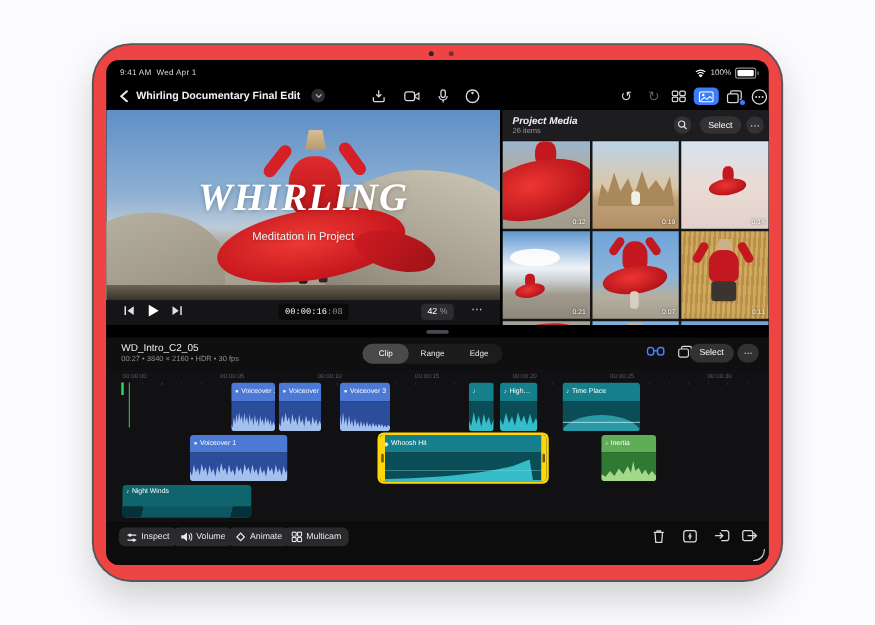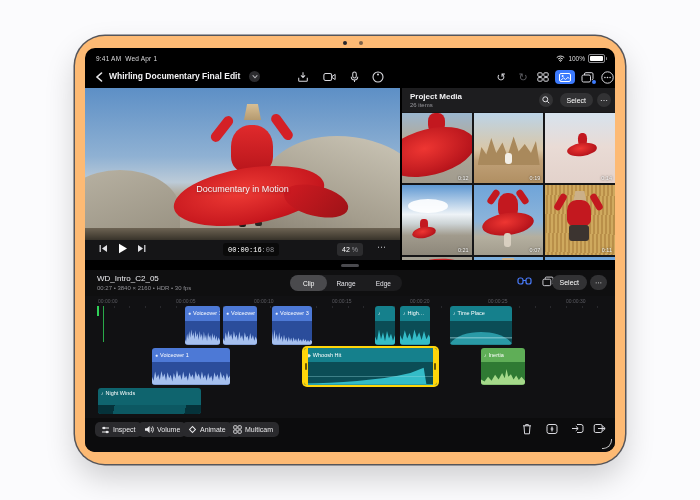--- a/index.html
+++ b/index.html
@@ -1,20 +1,20 @@
 <!DOCTYPE html>
 <html><head>
 <meta charset="utf-8">
 <style>
   html,body{margin:0;padding:0;background:#fbfbfd;width:700px;height:500px;
     font-family:"Liberation Sans",sans-serif;-webkit-font-smoothing:antialiased;}
   .page{position:relative;width:700px;height:500px;overflow:hidden;}
   
   .device{position:absolute;left:75px;top:36px;width:550px;height:428px;
-    background:#fdba74;border-radius:30px;box-shadow:0 0 0 1.5px #55555a,0 14px 30px rgba(0,0,0,.18);}
+    background:#ef4444;border-radius:30px;box-shadow:0 0 0 1.5px #55555a,0 14px 30px rgba(0,0,0,.18);}
   .cam{position:absolute;top:5px;width:4px;height:4px;border-radius:50%;background:#26262c;}
   .screen{position:absolute;left:10px;top:12px;width:530px;height:404px;background:#000;
     border-radius:10px;overflow:hidden;color:#e8e8ea;}
   
   .statusbar{position:absolute;left:0;top:0;width:100%;height:20px;font-size:6.5px;color:#dcdcde;}
   .statusbar .left{position:absolute;left:11px;top:7px;letter-spacing:.2px;}
   .statusbar .right{position:absolute;right:10px;top:6px;display:flex;align-items:center;gap:3px;}
   .batt{position:relative;width:15px;height:7px;border:1px solid #8a8a8e;border-radius:2px;}
   .batt i{position:absolute;left:1px;top:1px;bottom:1px;right:1px;background:#fff;border-radius:1px;}
   .batt em{position:absolute;right:-3px;top:2px;width:1.5px;height:3px;background:#8a8a8e;border-radius:1px;}
@@ -59,21 +59,21 @@
   .vc-ic{position:absolute;top:4px;color:#e2e2e6;}
   .tc-pill{position:absolute;left:138px;top:3px;height:13px;background:#0a0a0a;border-radius:3px;
     padding:0 5px;display:flex;align-items:center;font-family:"Liberation Mono",monospace;font-size:7px;color:#fff;}
   .tc-pill .fr{color:#8e8e93;}
   .zoom-pill{position:absolute;left:252px;top:3px;height:13px;background:#2c2c2e;border-radius:3px;
     padding:0 5px;display:flex;align-items:center;font-size:7px;color:#fff;gap:2px;}
   .zoom-pill .un{color:#98989d;}
   
   .mpanel{position:absolute;left:317px;top:40px;width:213px;height:172px;background:#161618;}
   .mp-head{position:absolute;left:0;top:0;width:100%;height:24px;background:#1d1d1f;}
-  .mp-title{position:absolute;left:8px;top:4px;font-size:8px;font-weight:bold;color:#f2f2f4;}
+  .mp-title{position:absolute;left:8px;top:4px;font-size:8px;font-weight:bold;color:#f2f2f4;font-style:italic;}
   .mp-count{position:absolute;left:8px;top:14px;font-size:6px;color:#98989d;}
   .mp-circle{position:absolute;top:5px;width:14px;height:14px;border-radius:50%;background:#323234;
     display:flex;align-items:center;justify-content:center;color:#e2e2e6;}
   .mp-select{position:absolute;right:22px;top:5px;height:14px;background:#323234;border-radius:7px;
     padding:0 7px;display:flex;align-items:center;font-size:7px;color:#fff;}
   .mgrid{position:absolute;left:0;top:24px;width:213px;height:148px;overflow:hidden;
     display:grid;grid-template-columns:repeat(3,1fr);grid-auto-rows:70px;gap:2px;padding-top:1px;}
   .thumb{position:relative;overflow:hidden;background:#888;}
   .dur{position:absolute;right:3px;bottom:2px;font-size:5.5px;color:rgba(255,255,255,.92);text-shadow:0 0 2px rgba(0,0,0,.8);}
   .thumb i{position:absolute;display:block;}
@@ -231,21 +231,22 @@
       <div class="armL"></div>
       <div class="armR"></div>
       <div class="hat"></div>
       <div class="jacket"></div>
       <div class="legs"></div>
       <div class="legs2"></div>
       <div class="shoe"></div>
       <div class="shoe2"></div>
       <div class="skirt"></div>
       <div class="skirt2"></div>
-      <div class="ov-sub">Documentary in Motion</div>
+      <div class="ov-title">WHIRLING</div>
+      <div class="ov-sub">Meditation in Project</div>
     </div>
 
     <div class="vctrl">
       <span class="vc-ic" style="left:14px">
         <svg width="9" height="9" viewBox="0 0 9 9">
               <path d="M1.2 1v7" stroke="#e2e2e6" stroke-width="1.2"></path>
               <path d="M8 1 3 4.5 8 8z" fill="#e2e2e6"></path>
             </svg>
       </span>
       <span class="vc-ic" style="left:33px;top:3px">

